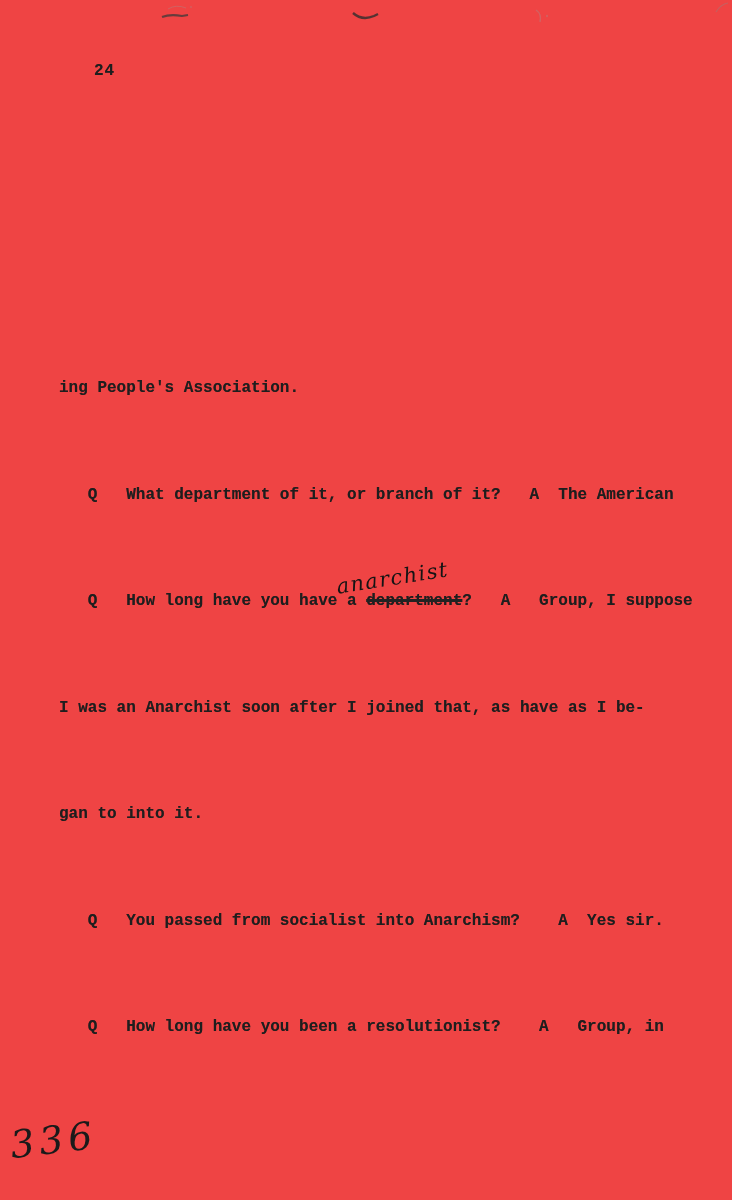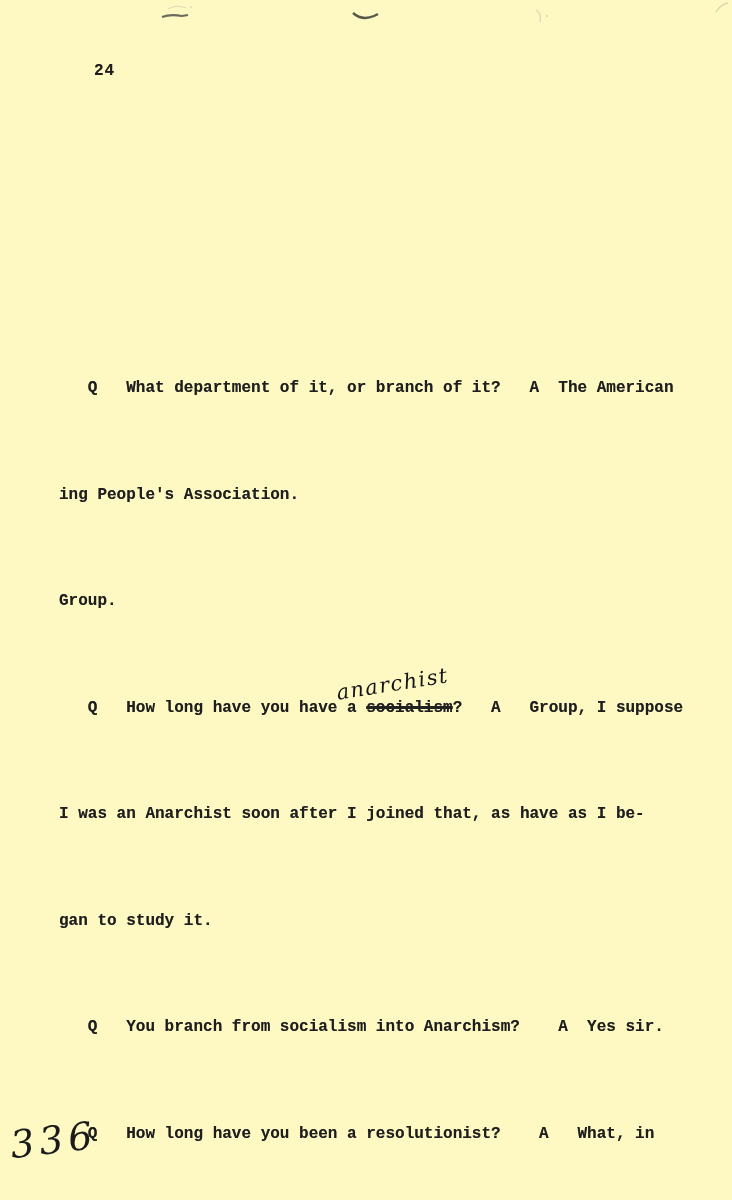--- a/index.html
+++ b/index.html
@@ -9,21 +9,21 @@
     height: 1200px;
     background: #fdfdfc;
     overflow: hidden;
     position: relative;
   }
   .page {
     position: absolute;
     inset: 0;
     width: 732px;
     height: 1200px;
-    background: #fef9c3;
+    background: #ef4444;
   }
   .typed {
     font-family: "Liberation Mono", monospace;
     font-weight: 700;
     color: #1e1e1e;
     text-shadow: 0 0 0.5px rgba(30,30,30,0.55);
     white-space: pre;
   }
   .page-number {
     position: absolute;
@@ -95,28 +95,27 @@
   </svg>
   <svg class="smudge" style="left:712px;top:0px;" width="20" height="16" viewBox="0 0 20 16">
     <path d="M4 12 Q 9 4 16 3" stroke="#8a8a8a" stroke-width="1.2" fill="none" opacity="0.4"></path>
   </svg>
 
   <div class="typed page-number">24</div>
 
   <div class="hand stamp">336</div>
 
   <div class="typed body-text">
+    <div class="line">ing People's Association.</div>
     <div class="line">   Q   What department of it, or branch of it?   A  The American</div>
-    <div class="line">ing People's Association.</div>
-    <div class="line">Group.</div>
-    <div class="line"><span>   Q   How long have you have a </span><span class="struck"><span>socialism</span><span class="hand annotation">anarchist</span></span><span>?   A   Group, I suppose</span></div>
+    <div class="line"><span>   Q   How long have you have a </span><span class="struck"><span>department</span><span class="hand annotation">anarchist</span></span><span>?   A   Group, I suppose</span></div>
     <div class="line">I was an Anarchist soon after I joined that, as have as I be-</div>
-    <div class="line">gan to study it.</div>
-    <div class="line">   Q   You branch from socialism into Anarchism?    A  Yes sir.</div>
-    <div class="line">   Q   How long have you been a resolutionist?    A   What, in</div>
+    <div class="line">gan to into it.</div>
+    <div class="line">   Q   You passed from socialist into Anarchism?    A  Yes sir.</div>
+    <div class="line">   Q   How long have you been a resolutionist?    A   Group, in</div>
     
     
     
     
     
     
     
     
     
     

